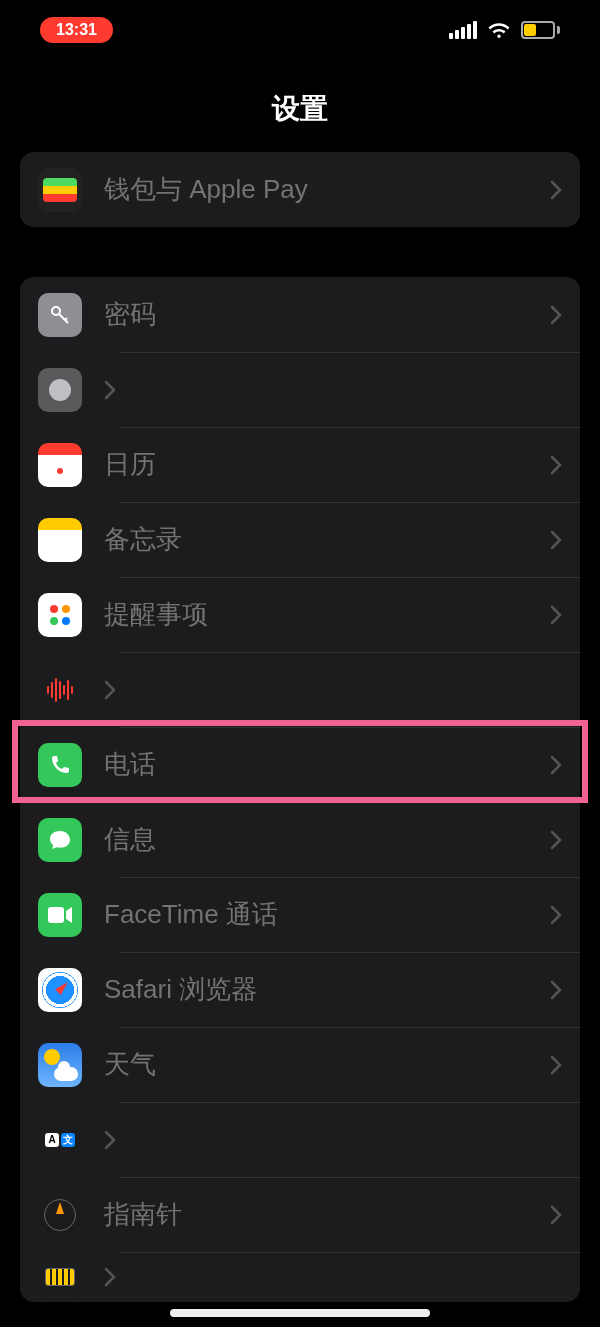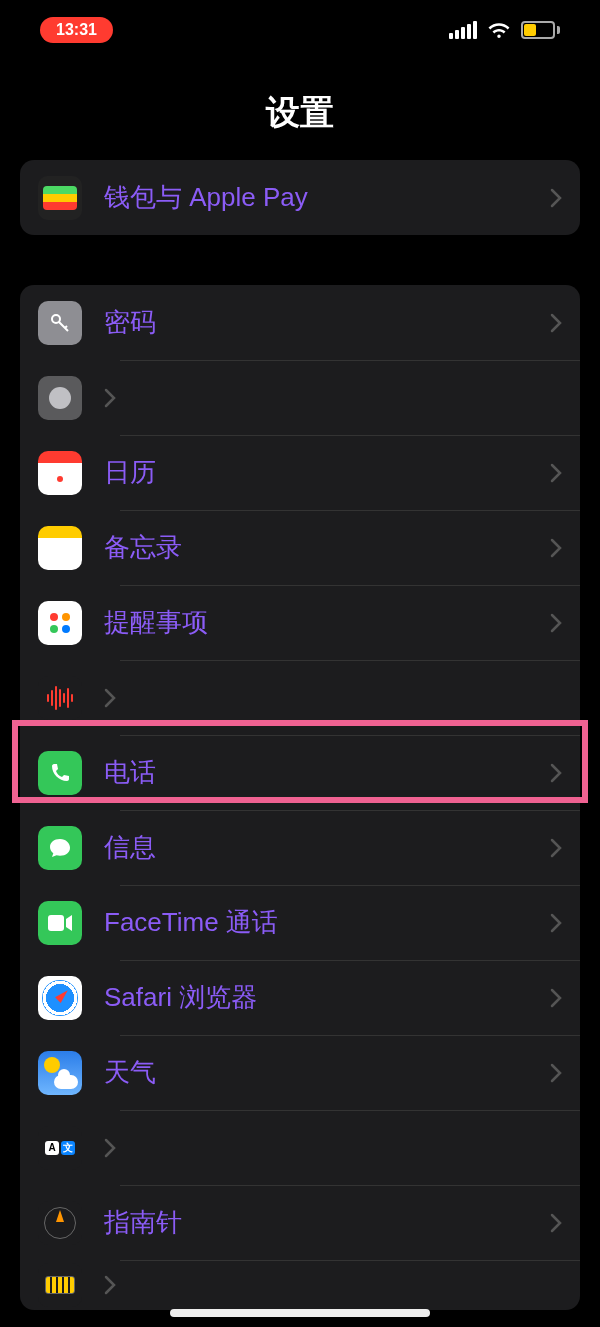--- a/index.html
+++ b/index.html
@@ -10,27 +10,27 @@
   .status-right { display: flex; align-items: center; gap: 10px; }
   .signal { display: flex; align-items: flex-end; gap: 2px; }
   .signal span { width: 4px; background: #fff; border-radius: 1px; }
   .signal span:nth-child(1){height:6px}.signal span:nth-child(2){height:9px}.signal span:nth-child(3){height:12px}.signal span:nth-child(4){height:15px}.signal span:nth-child(5){height:18px}
   .wifi-icon svg { display:block; }
   .battery { display: flex; align-items: center; gap: 2px;}
   .battery-body { width: 34px; height: 18px; border: 2px solid #aaa; border-radius: 4px; position: relative; }
   .battery-fill { position:absolute; left:1px; top:1px; bottom:1px; width: 40%; background: #ffcc00; border-radius: 2px; }
   .battery-cap { width: 3px; height: 8px; background:#aaa; border-radius: 0 2px 2px 0; }
 
-  .page-title { text-align: center; font-size: 34px; font-weight: 600; padding: 30px 0 24px; }
+  .page-title { text-align: center; font-size: 28px; font-weight: 600; padding: 30px 0 24px; }
 
   .group { background: #1c1c1e; margin: 0 20px 50px; border-radius: 14px; overflow: hidden; }
   .row { display: flex; align-items: center; height: 75px; padding: 0 18px; position: relative; cursor: pointer; }
   .row + .row::before { content:""; position:absolute; top:0; left:100px; right:0; height:1px; background:#333; }
   .icon { width: 44px; height: 44px; border-radius: 10px; flex-shrink:0; margin-right: 22px; display:flex; align-items:center; justify-content:center; font-size: 22px; }
-  .label { flex: 1; font-size: 26px; color: #8b5cf6; }
+  .label { flex: 1; font-size: 26px; color: #737373; }
   .chevron { color: #555; }
   .chevron svg { display:block; }
 
   .highlight-box { position: absolute; border: 6px solid #f06292; pointer-events: none; }
   .home-indicator { position:absolute; bottom:10px; left:50%; transform:translateX(-50%); width: 260px; height: 8px; background: #eee; border-radius: 4px; }
 
   
   .bg-wallet { background: linear-gradient(#222,#222); }
   .wallet-card { width: 34px; height: 24px; border-radius: 4px; background: linear-gradient(180deg,#4cd964 0 33%,#ffcc00 33% 66%,#ff3b30 66% 100%);}
   .bg-passwords { background:#8e8e93; }

